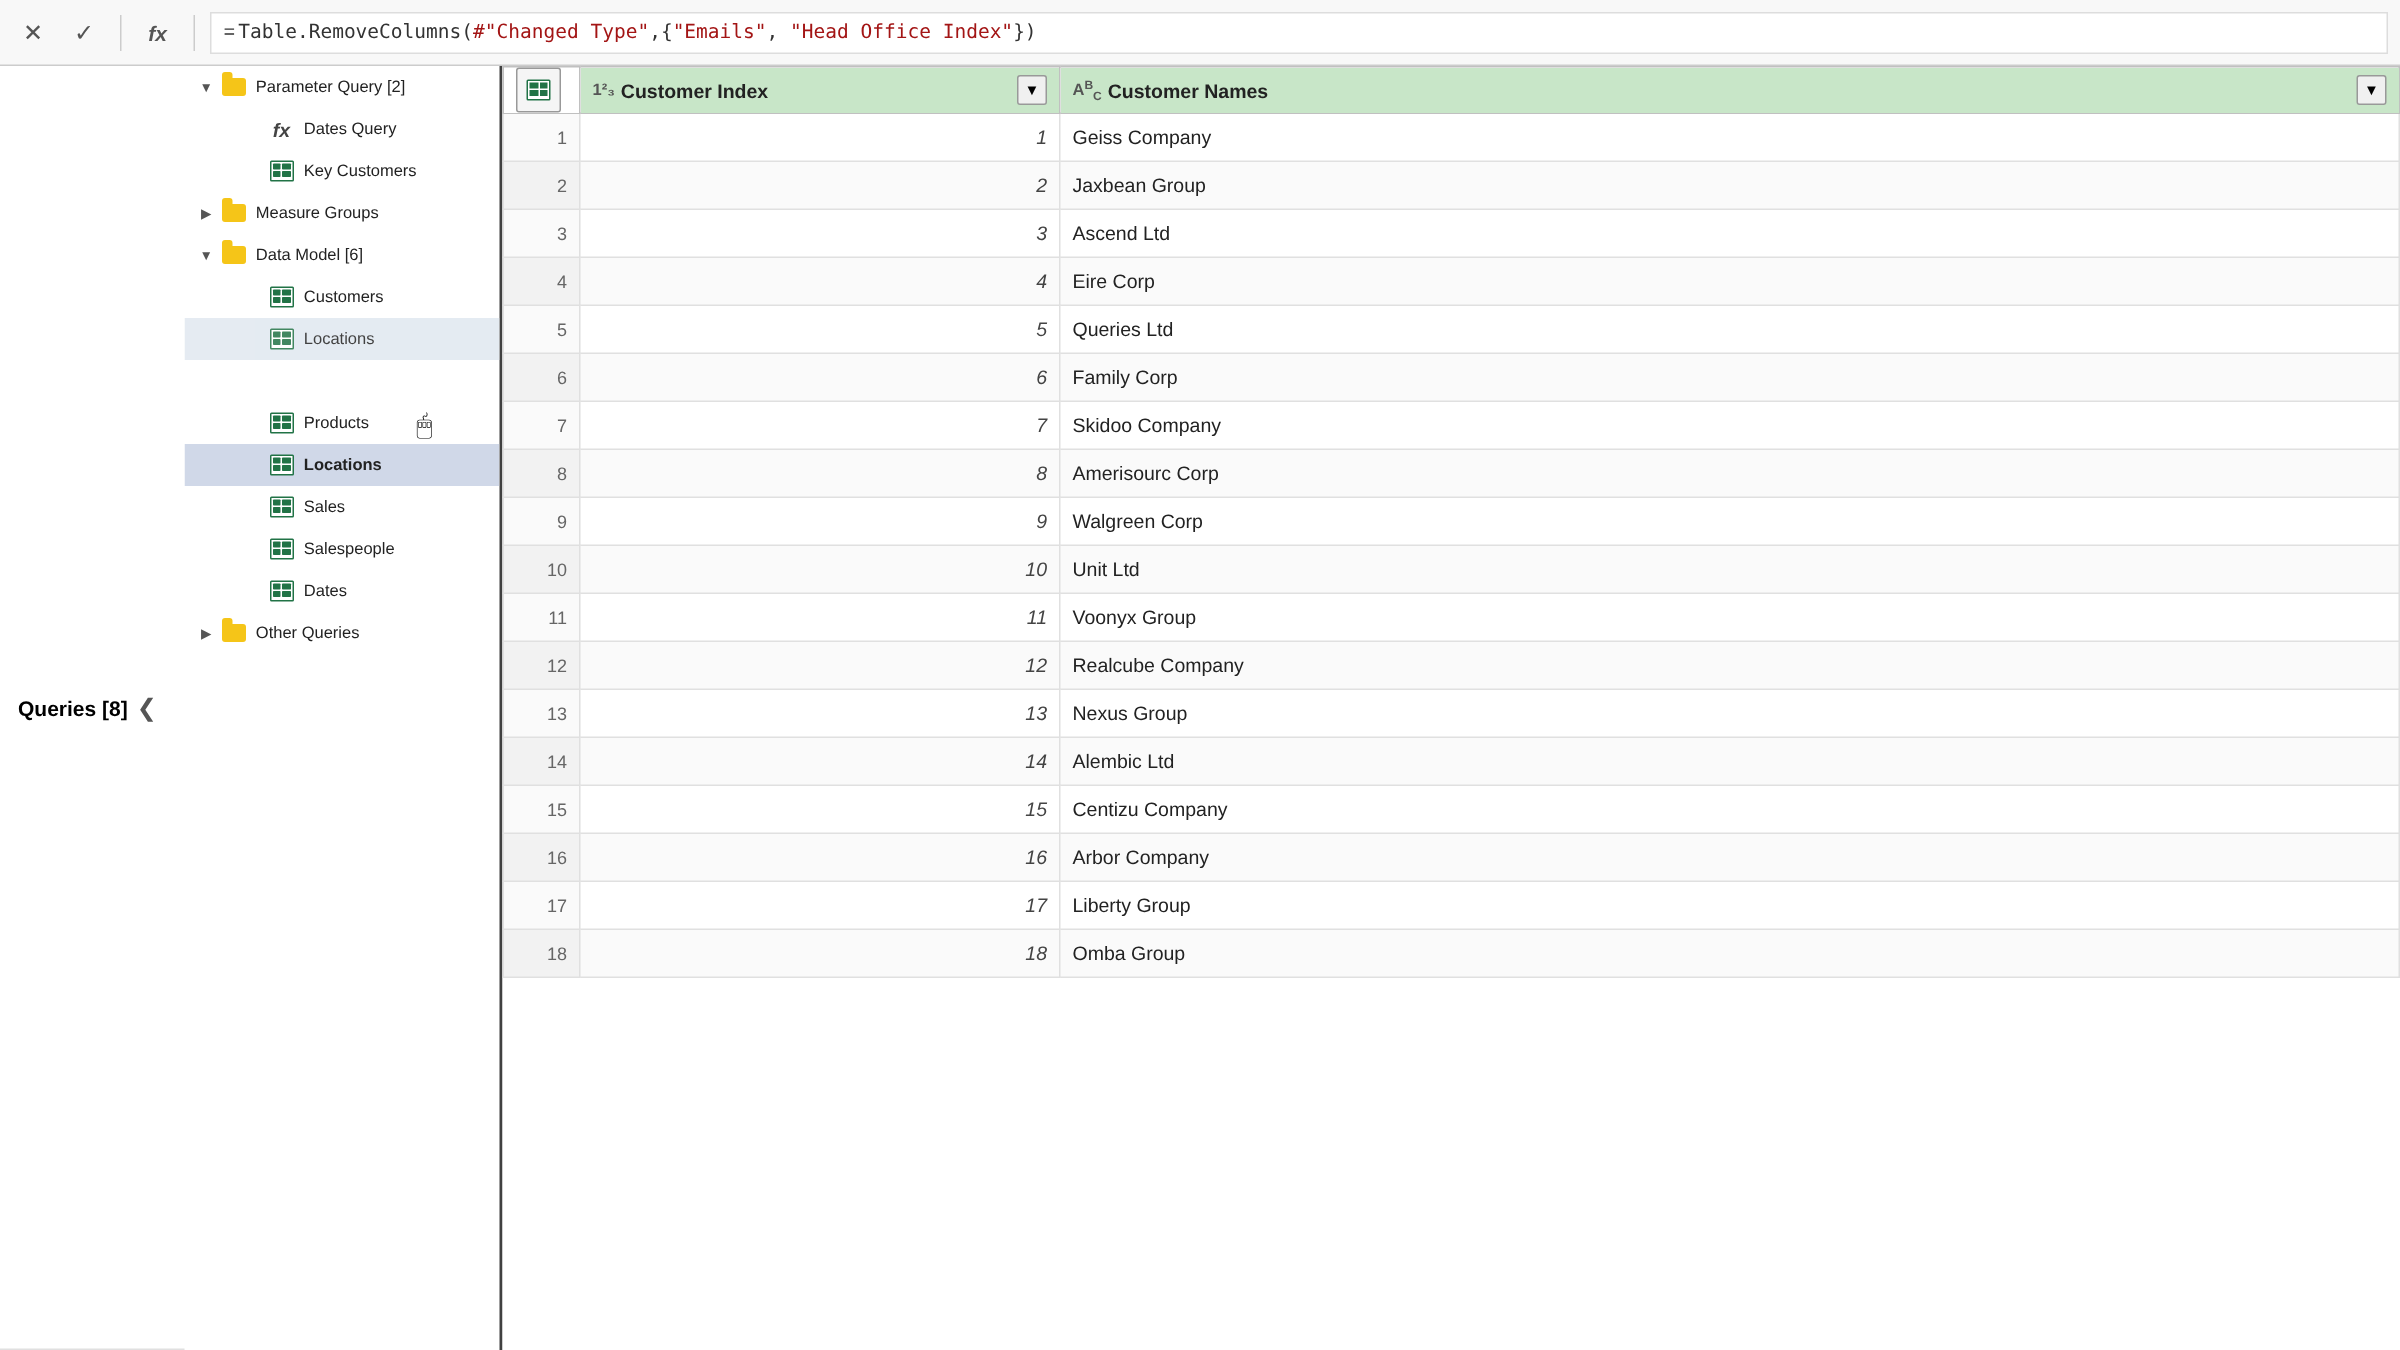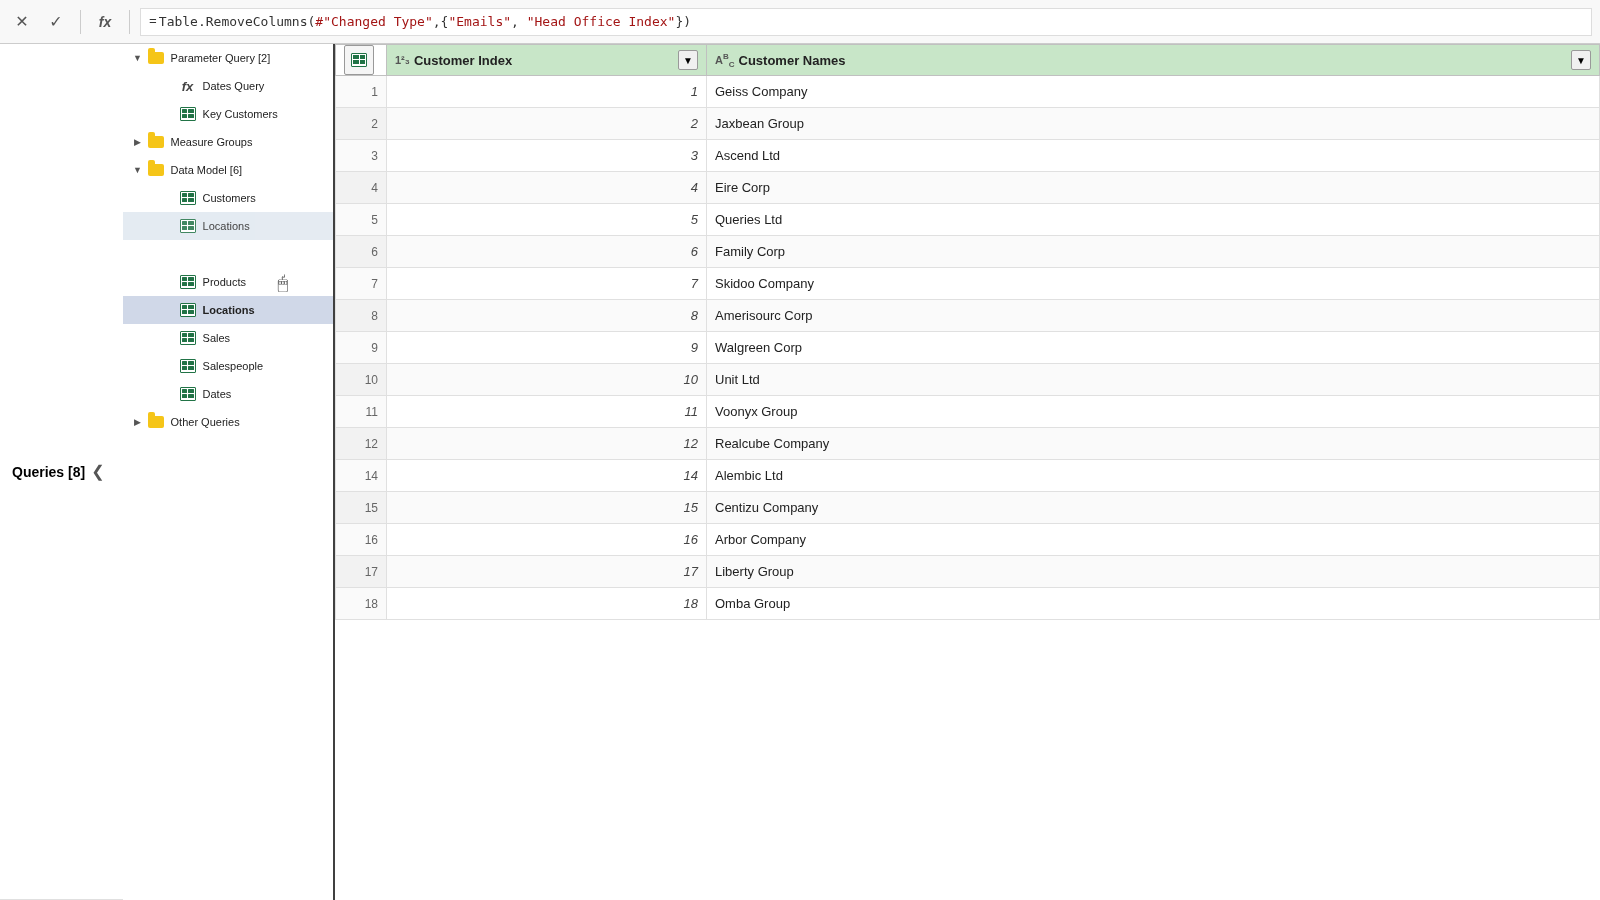--- a/index.html
+++ b/index.html
@@ -572,20 +572,25 @@
             <td class="row-num">11</td>
             <td class="index-val">11</td>
             <td class="name-val">Voonyx Group</td>
           </tr>
           <tr>
             <td class="row-num">12</td>
             <td class="index-val">12</td>
             <td class="name-val">Realcube Company</td>
           </tr>
           <tr>
+            <td class="row-num">13</td>
+            <td class="index-val">13</td>
+            <td class="name-val">Nexus Group</td>
+          </tr>
+          <tr>
             <td class="row-num">14</td>
             <td class="index-val">14</td>
             <td class="name-val">Alembic Ltd</td>
           </tr>
           <tr>
             <td class="row-num">15</td>
             <td class="index-val">15</td>
             <td class="name-val">Centizu Company</td>
           </tr>
           <tr>

